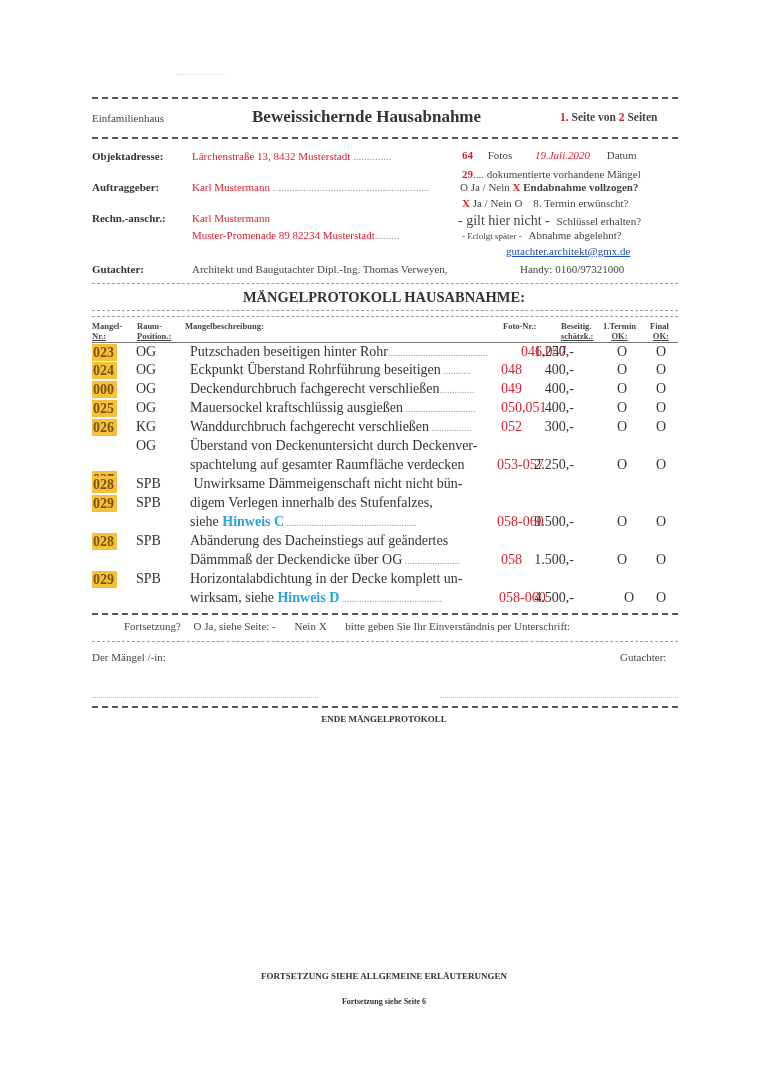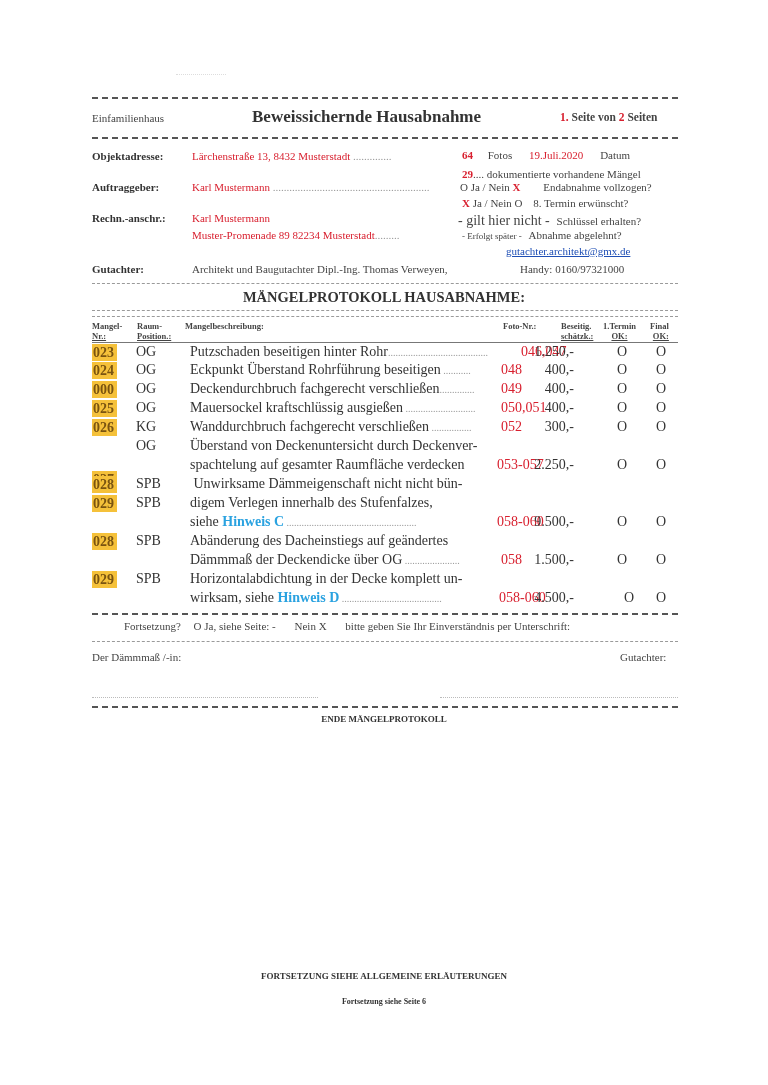--- a/index.html
+++ b/index.html
@@ -45,29 +45,29 @@
 <div class="abs lbl" style="left:92px;top:181px;">Auftraggeber:</div>
 <div class="abs val" style="left:192px;top:181px;white-space:nowrap;"><span>Karl Mustermann</span><span class="dots"> .........................................................</span></div>
 
 <div class="abs lbl" style="left:92px;top:212px;">Rechn.-anschr.:</div>
 <div class="abs val" style="left:192px;top:212px;">Karl Mustermann</div>
 <div class="abs val" style="left:192px;top:229px;white-space:nowrap;"><span>Muster-Promenade 89 82234 Musterstadt</span><span class="dots">.........</span></div>
 
 <div class="abs" style="left:462px;top:149px;font-size:11px;white-space:nowrap;color:#444;">
   <span class="red bold">64</span>
   <span style="margin-left:12px;">Fotos</span>
-  <span class="red" style="margin-left:14px;">19.Juli.2020</span>
+  <span class="red" style="margin-left:20px;font-style:italic;">19.Juli.2020</span>
   <span style="margin-left:14px;">Datum</span>
 </div>
 <div class="abs" style="left:462px;top:168px;font-size:11px;white-space:nowrap;color:#444;">
   <span class="red bold">29</span><span>.... dokumentierte vorhandene Mängel</span>
 </div>
 <div class="abs" style="left:460px;top:181px;font-size:11px;white-space:nowrap;color:#444;">
   <span>O Ja / Nein </span><span class="red bold">X</span>
-  <span style="margin-left:20px;">Endabnahme vollzogen?</span>
+  <span style="margin-left:0;font-weight:bold;">Endabnahme vollzogen?</span>
 </div>
 <div class="abs" style="left:462px;top:197px;font-size:11px;white-space:nowrap;color:#444;">
   <span class="red bold">X</span><span> Ja / Nein O</span>
   <span style="margin-left:8px;">8. Termin erwünscht?</span>
 </div>
 <div class="abs" style="left:458px;top:213px;font-size:11px;white-space:nowrap;color:#444;">
   <span style="font-size:14px;">- gilt hier nicht -</span>
   <span style="margin-left:4px;">Schlüssel erhalten?</span>
 </div>
 <div class="abs" style="left:462px;top:229px;font-size:11px;white-space:nowrap;color:#444;">
@@ -174,21 +174,21 @@
 <div class="ok2" style="top:590px;">O</div>
 
 <div class="dash heavy" style="top:613px;"></div>
 <div class="abs" style="left:124px;top:620px;font-size:11px;color:#444;white-space:nowrap;">
   <span>Fortsetzung?</span>
   <span style="margin-left:10px;">O Ja, siehe Seite:  -</span>
   <span style="margin-left:16px;">Nein X</span>
   <span style="margin-left:16px;">bitte geben Sie Ihr Einverständnis per Unterschrift:</span>
 </div>
 <div class="dash" style="top:641px;"></div>
-<div class="abs" style="left:92px;top:651px;font-size:11px;color:#444;">Der Dämmmaß /-in:</div>
+<div class="abs" style="left:92px;top:651px;font-size:11px;color:#444;">Der Mängel /-in:</div>
 <div class="abs" style="left:620px;top:651px;font-size:11px;color:#444;">Gutachter:</div>
 
 <div class="abs" style="left:92px;top:697px;width:226px;border-top:1px dotted #bbb;"></div>
 <div class="abs" style="left:440px;top:697px;width:238px;border-top:1px dotted #bbb;"></div>
 <div class="dash heavy" style="top:706px;"></div>
 <div class="abs" style="left:0;width:768px;text-align:center;top:714px;font-size:9px;font-weight:bold;color:#333;">ENDE MÄNGELPROTOKOLL</div>
 
 <div class="abs" style="left:0;width:768px;text-align:center;top:971px;font-size:9px;font-weight:bold;color:#333;">FORTSETZUNG SIEHE ALLGEMEINE ERLÄUTERUNGEN</div>
 <div class="abs" style="left:0;width:768px;text-align:center;top:997px;font-size:8px;font-weight:bold;color:#333;">Fortsetzung siehe Seite 6</div>
 

